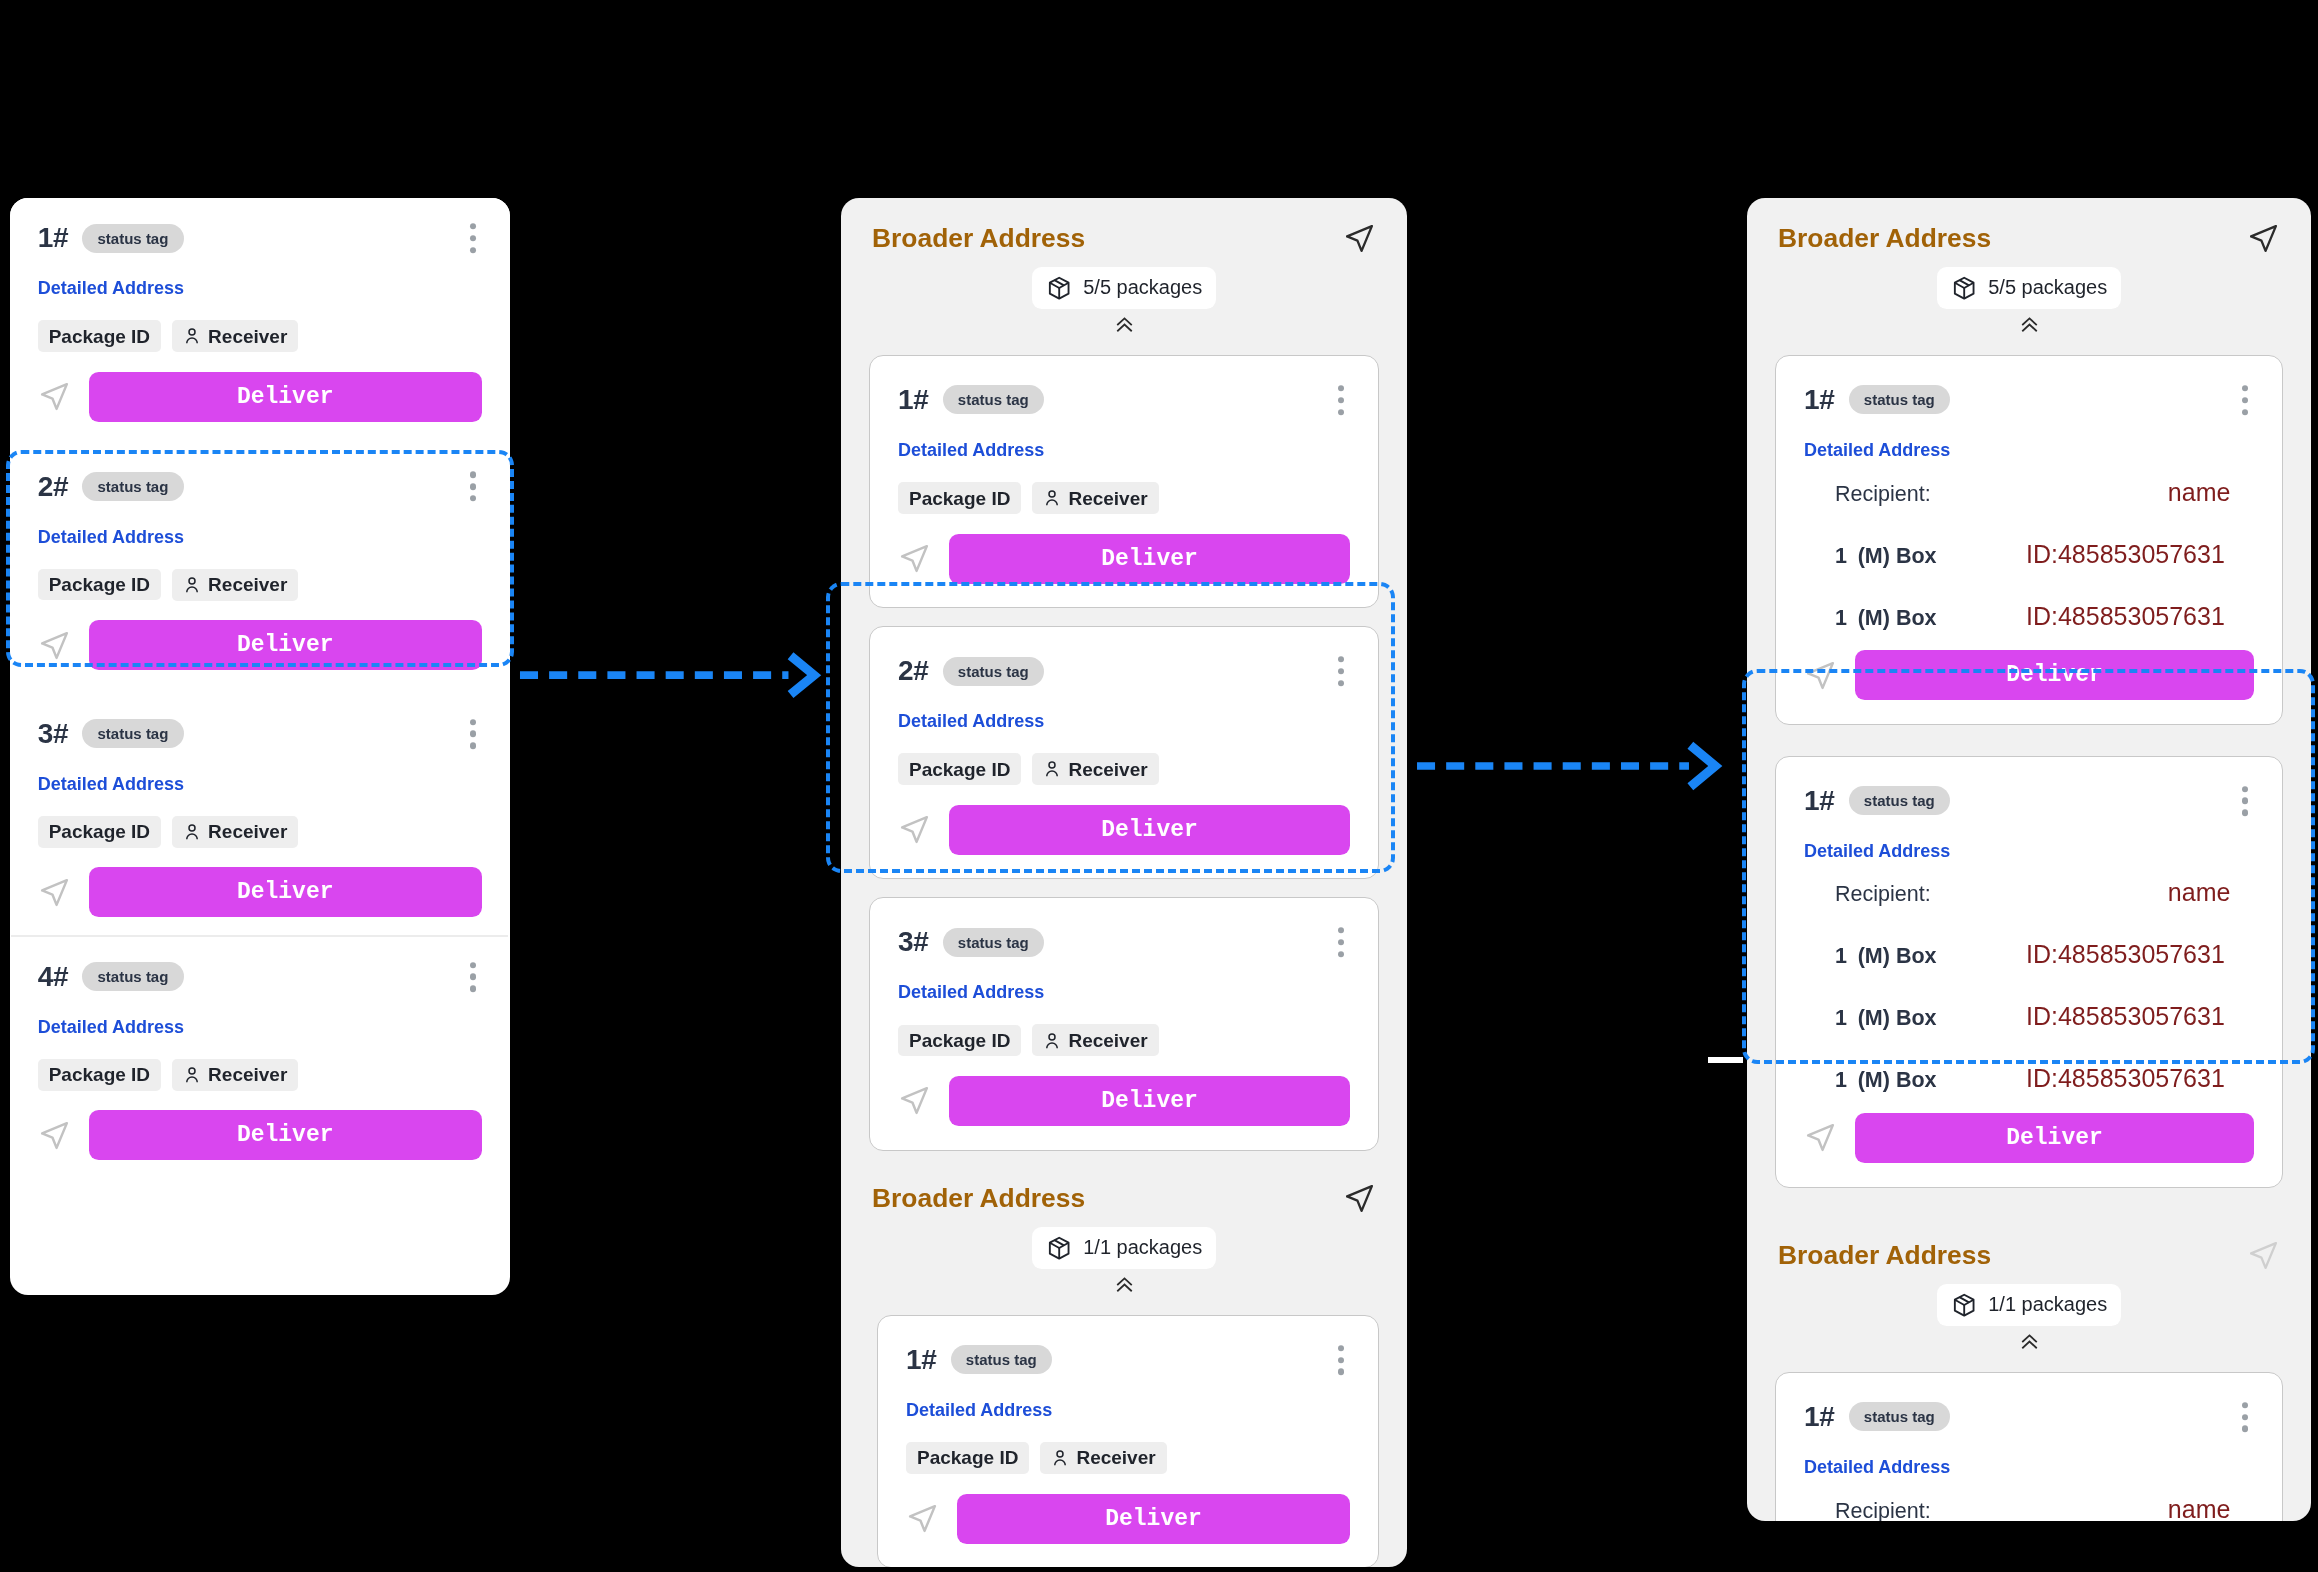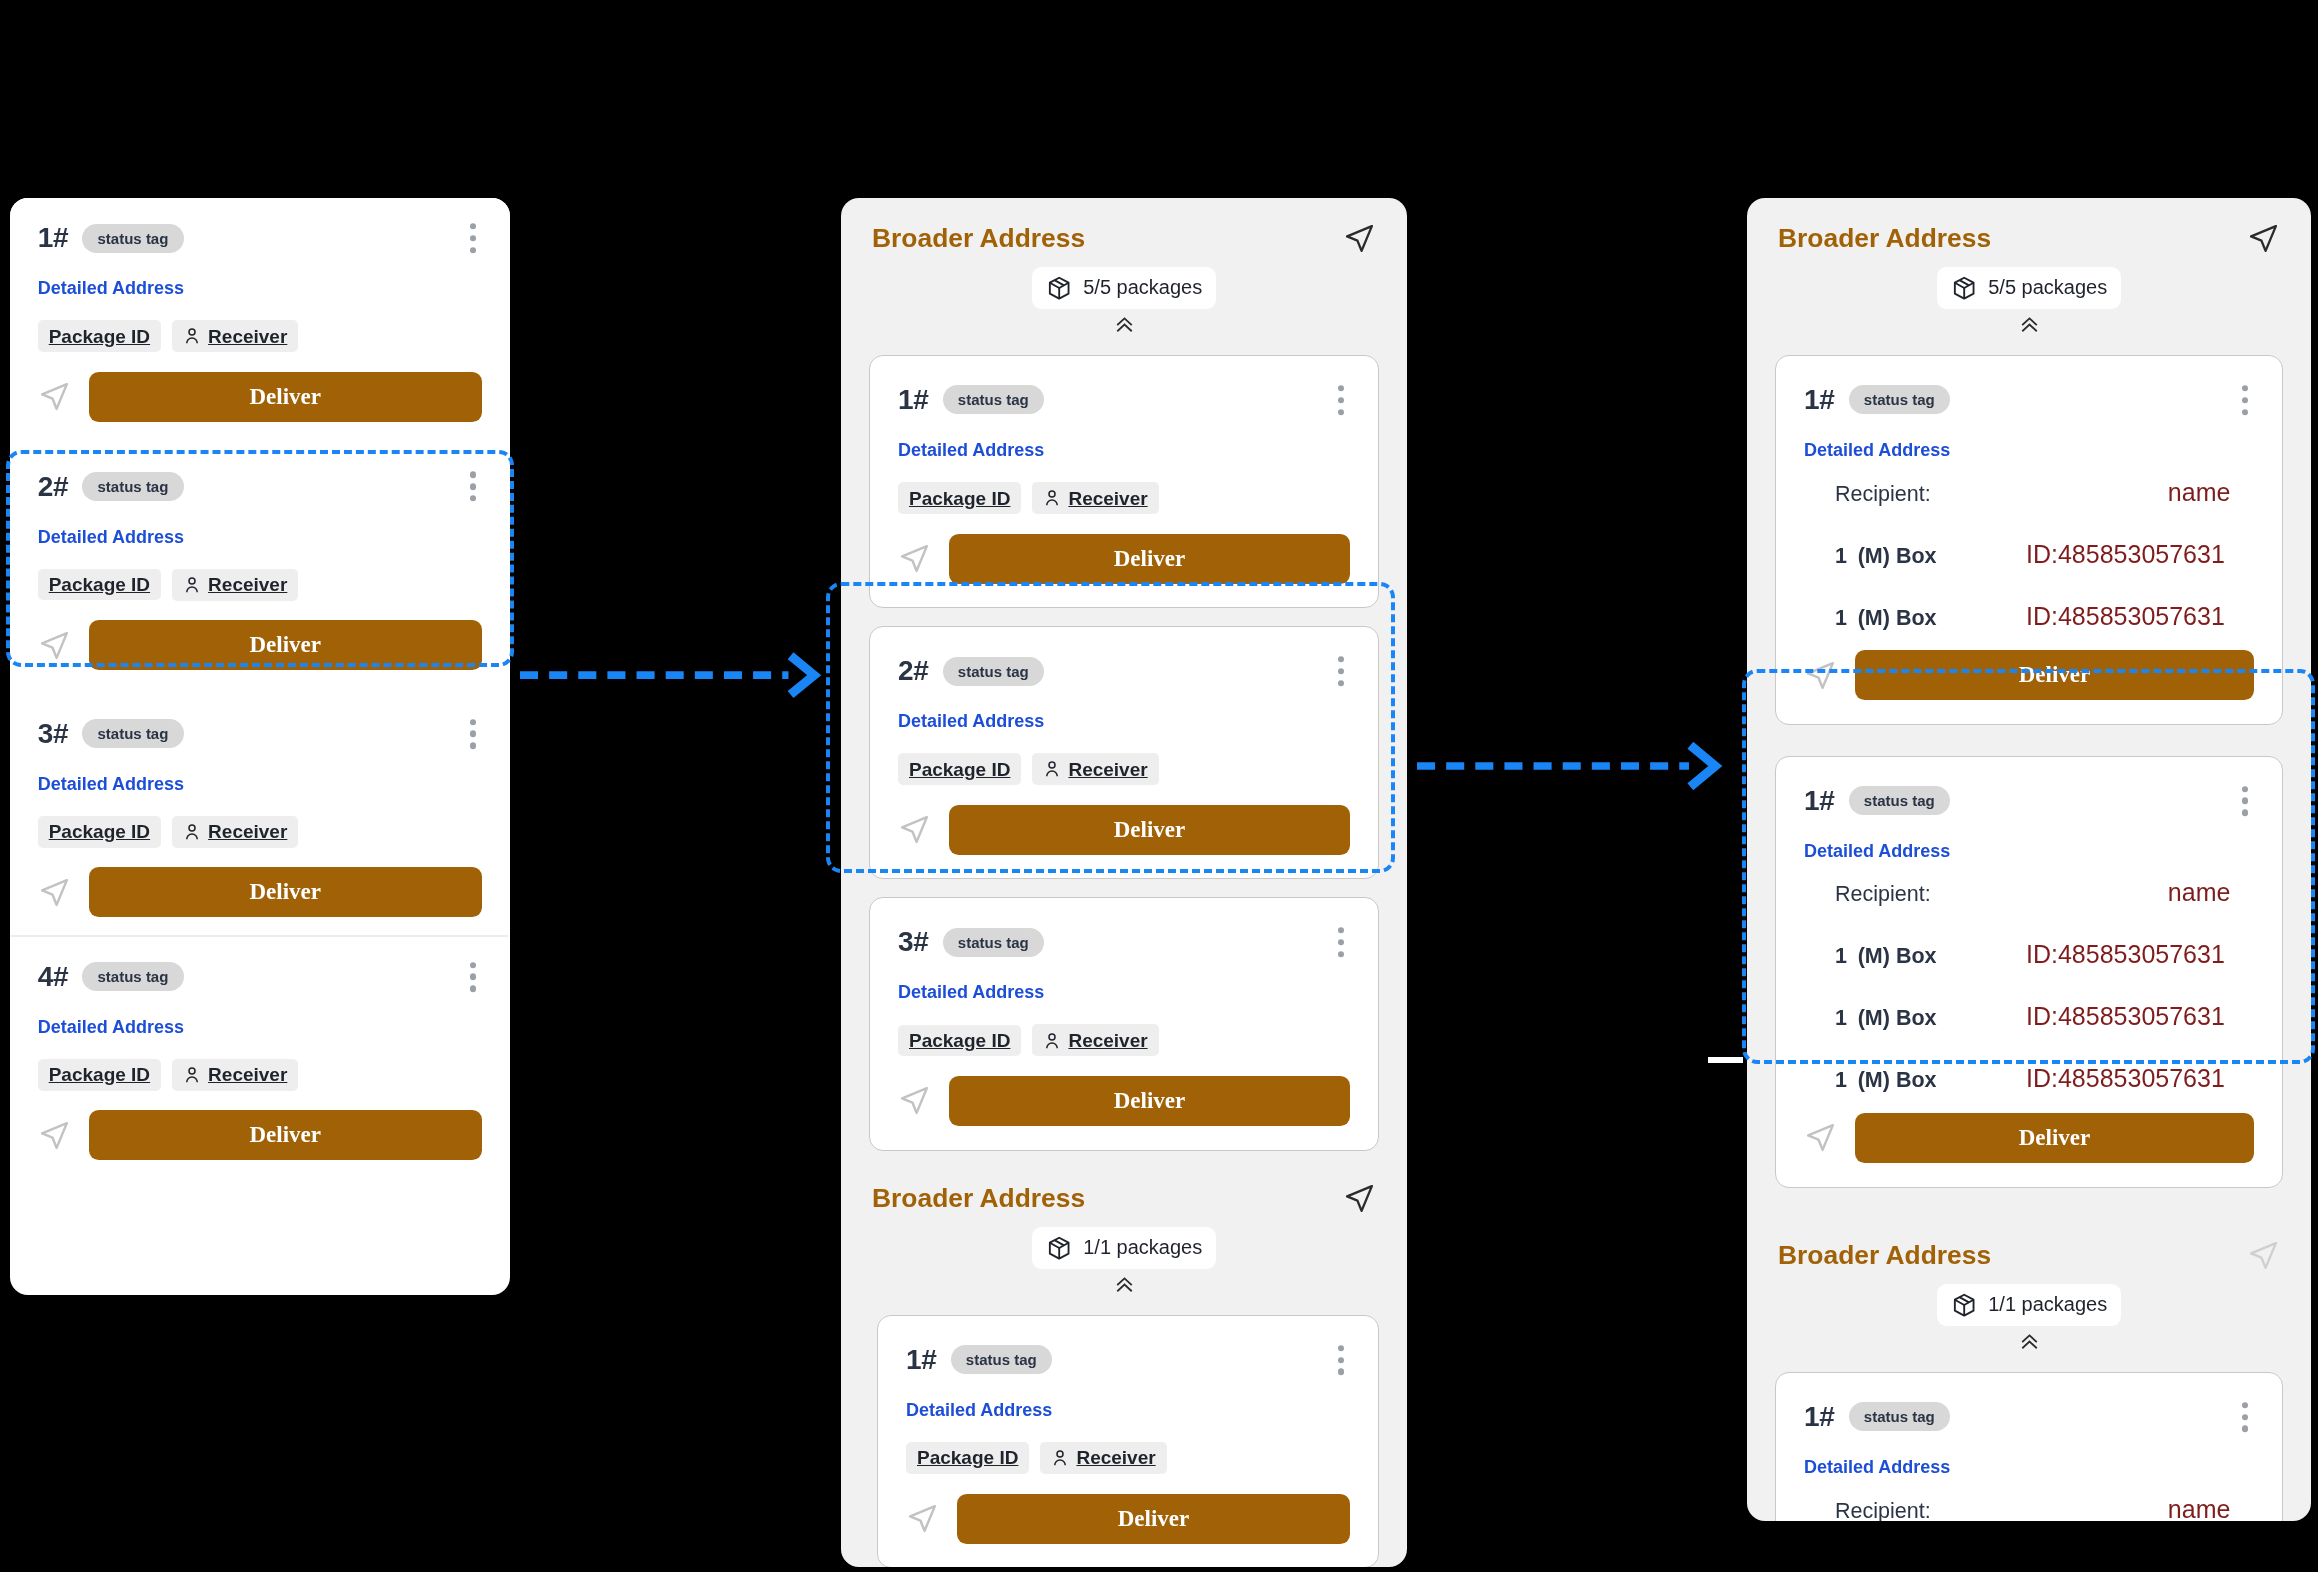--- a/index.html
+++ b/index.html
@@ -50,45 +50,44 @@
     margin-top: 21px;
     font-size: 18px; font-weight: 700; color: #1d4ed8;
   }
   .chips { margin-top: 21px; display: flex; gap: 11px; align-items: center; }
   .chip {
     background: #eeeeee; border-radius: 5px;
     padding: 6.3px 11px;
     font-size: 19px; font-weight: 700; color: #1f232b;
     display: flex; align-items: center; gap: 7px;
     line-height: 1;
-    text-decoration: underline;
   }
   .recv-rows { margin-top: 16.7px; }
   .recv-line {
     display: flex; justify-content: space-between; align-items: baseline;
     padding: 0 23.6px 0 31px;
     margin-bottom: 7px;
     gap: 24px;
   }
   .recv-line .lbl { font-size: 21.5px; color: #2b3445; }
   .recv-line .val { font-size: 25px; color: #7f1d1d; }
   .recv-line.boxline .lbl { font-weight: 700; }
   .recv-line.boxline .val { padding-right: 5.6px; margin-top: 26px; }
 
   .deliver-row { margin-top: 19.5px; display: flex; align-items: center; gap: 18px; }
   .send-ic { width: 33px; height: 33px; flex: 0 0 33px; }
   .deliver-btn {
     flex: 1;
-    background: #a16207;
+    background: #d946ef;
     color: #fff;
     border: none;
     border-radius: 9.7px;
     height: 50px;
     font-size: 23px; font-weight: 700;
-    font-family: Liberation Serif, serif;
+    font-family: Liberation Mono, monospace;
     cursor: pointer;
   }
 
   
   #left-panel {
     position: absolute; left: 9.7px; top: 198px;
     width: 500px; height: 1097px;
     background: #fff; border-radius: 18px;
     overflow: hidden;
   }

